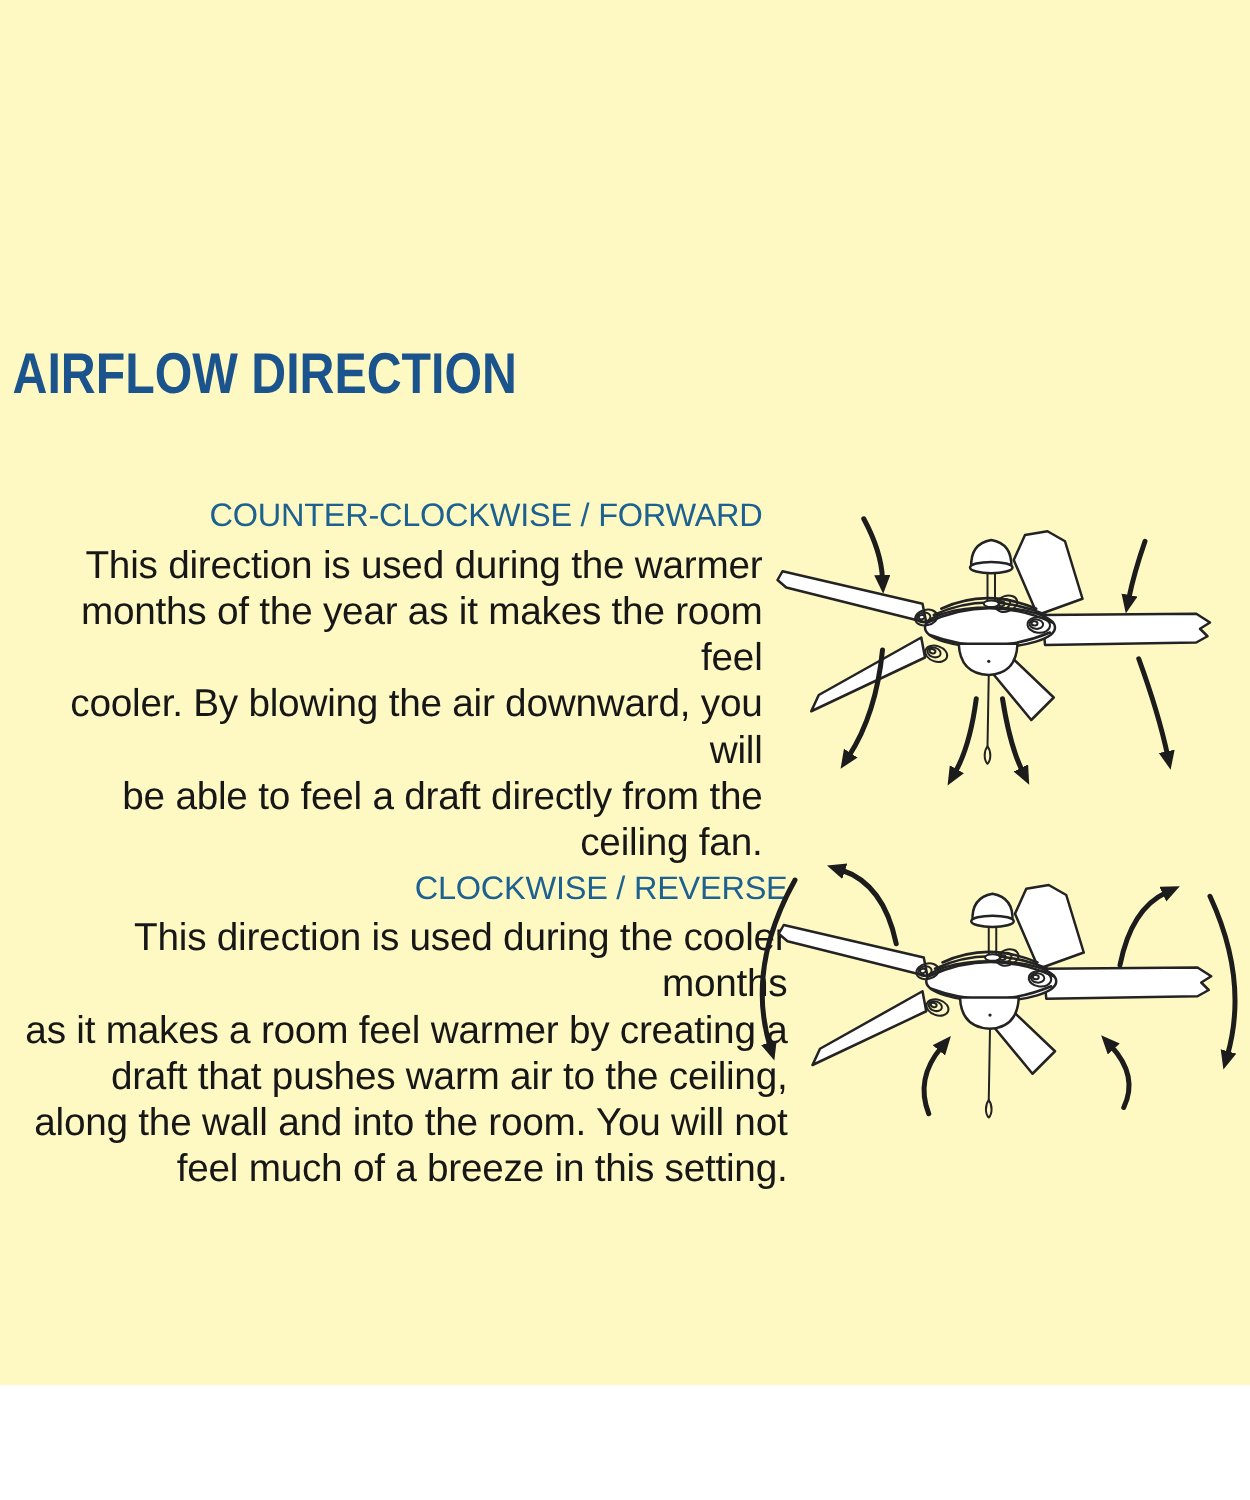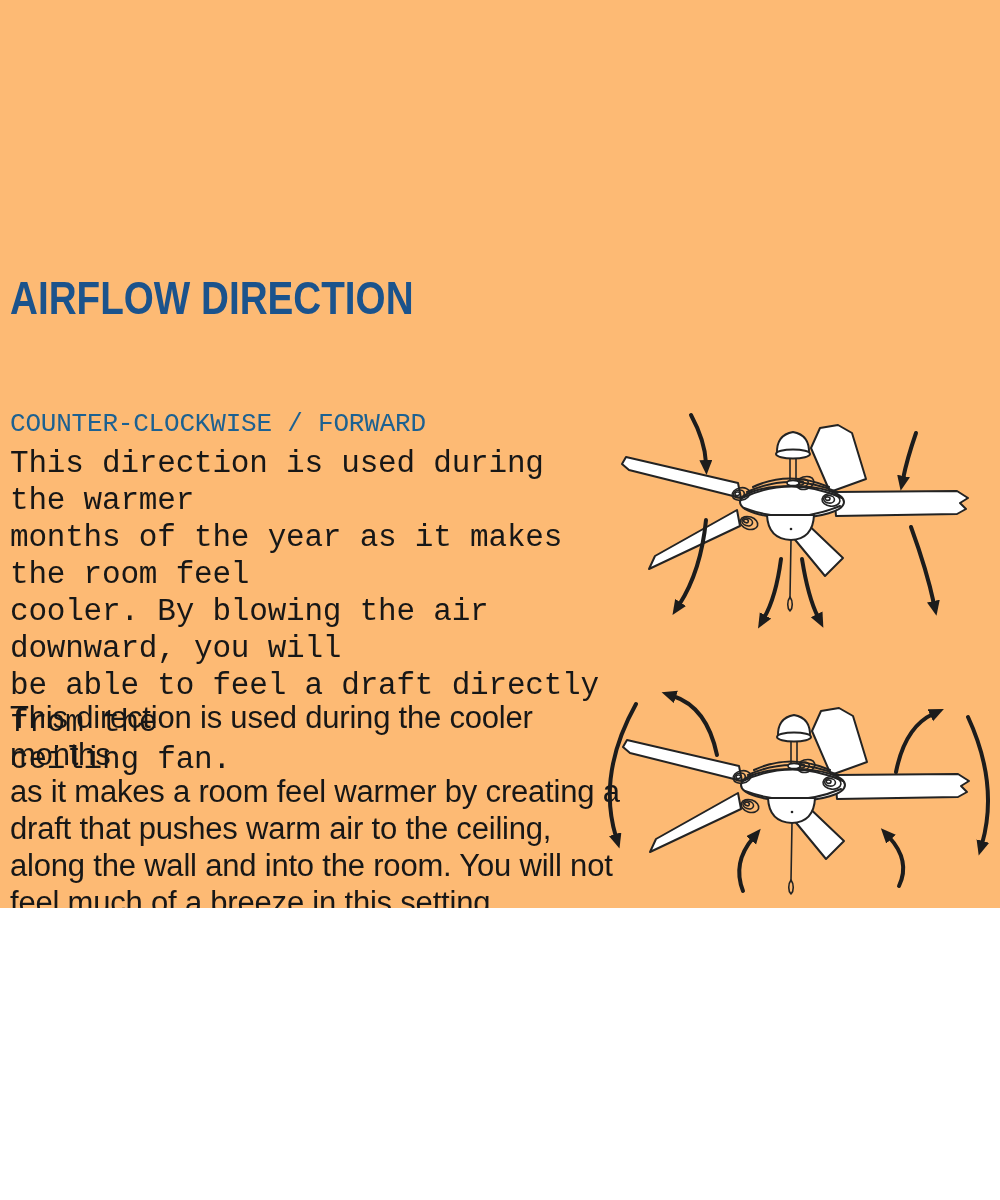--- a/index.html
+++ b/index.html
@@ -1,39 +1,40 @@
 <!DOCTYPE html>
 <html><head>
 <meta charset="utf-8">
 <style>
   html, body { margin: 0; padding: 0; background: #ffffff; }
   .page {
     position: relative;
     width: 1000px;
-    height: 908px;
-    background: #fdba74;
+    height: 1108px;
+    background: #fef9c3;
     overflow: hidden;
     font-family: "Liberation Sans", "DejaVu Sans", sans-serif;
+    text-align: right;
   }
   .title {
     position: absolute;
     left: 10px;
     top: 274px;
     margin: 0;
     font-size: 46px;
     line-height: 48px;
     font-weight: bold;
     letter-spacing: 0px;
     color: #1b538c;
     transform: scaleX(0.84);
     transform-origin: left center;
     white-space: nowrap;
   }
   .sec { position: absolute; left: 10px; }
-  .sec1 { top: 408px; width: 600px; font-family: Liberation Mono, monospace; }
+  .sec1 { top: 396px; width: 600px; }
   .sec2 { top: 694px; width: 620px; }
   .heading {
     margin: 0;
     font-size: 26px;
     line-height: 32px;
     font-weight: normal;
     letter-spacing: -0.2px;
     color: #1d6191;
     white-space: nowrap;
   }
@@ -120,20 +121,21 @@
         <path d="M327,34 Q318,60 314,80" marker-end="url(#ah)"></path>
         <path d="M117,121 Q112,172 90,206" marker-end="url(#ah)"></path>
         <path d="M192,160 Q187,198 175,219" marker-end="url(#ah)"></path>
         <path d="M213,160 Q219,198 229,218" marker-end="url(#ah)"></path>
         <path d="M322,128 Q338,172 345,205" marker-end="url(#ah)"></path>
       </g>
     </svg>
   </figure>
 
   <section class="sec sec2">
+    <h2 class="heading">CLOCKWISE / REVERSE</h2>
     <p class="body">This direction is used during the cooler months
 as it makes a room feel warmer by creating a
 draft that pushes warm air to the ceiling,
 along the wall and into the room. You will not
 feel much of a breeze in this setting.</p>
   </section>
 
   <figure class="fig fig2">
     <svg width="422" height="262" viewBox="0 0 422 262">
       <use href="#fanSketch" x="11" y="3"></use>

